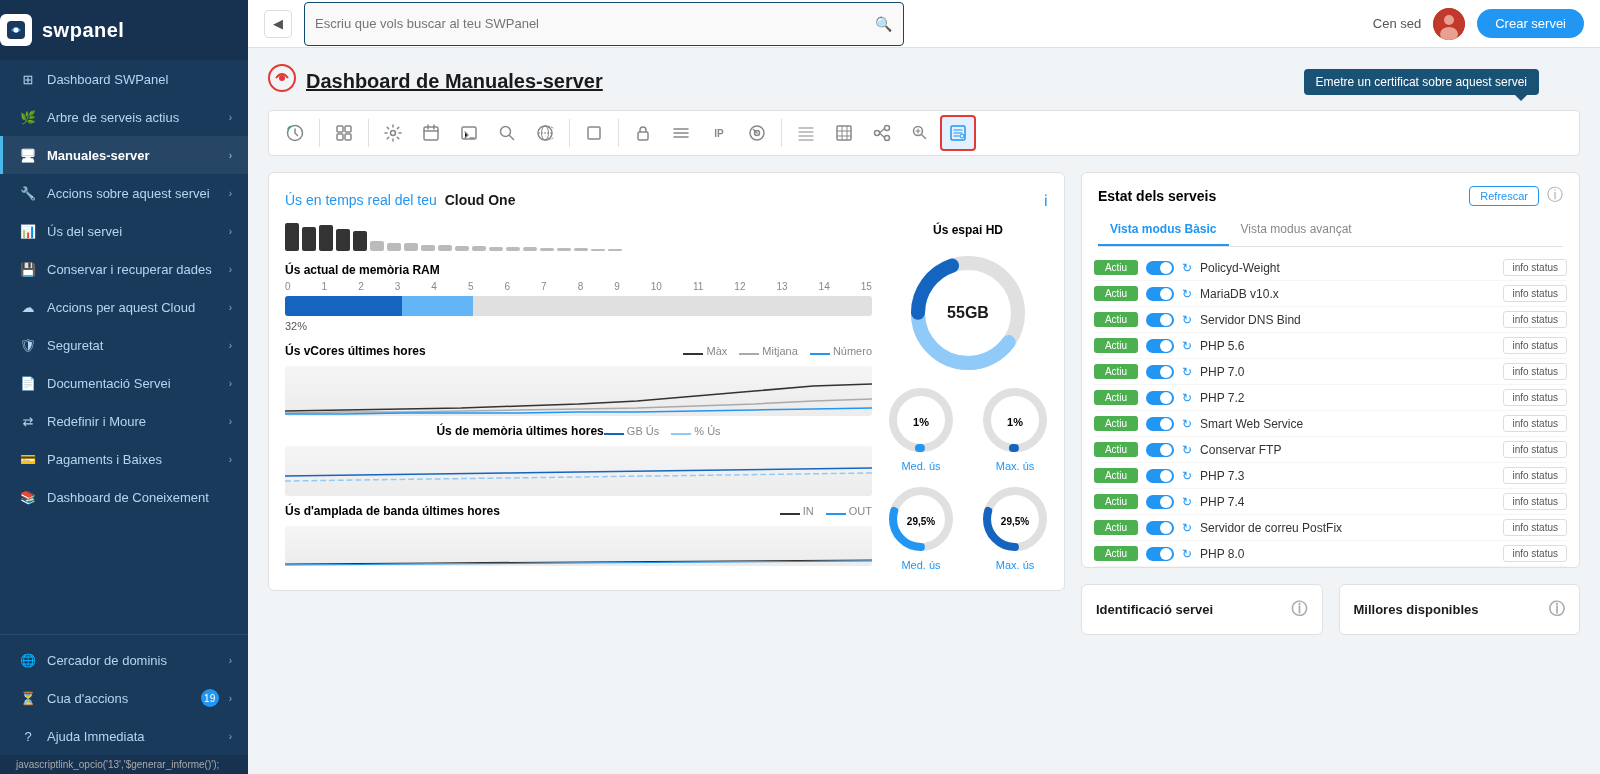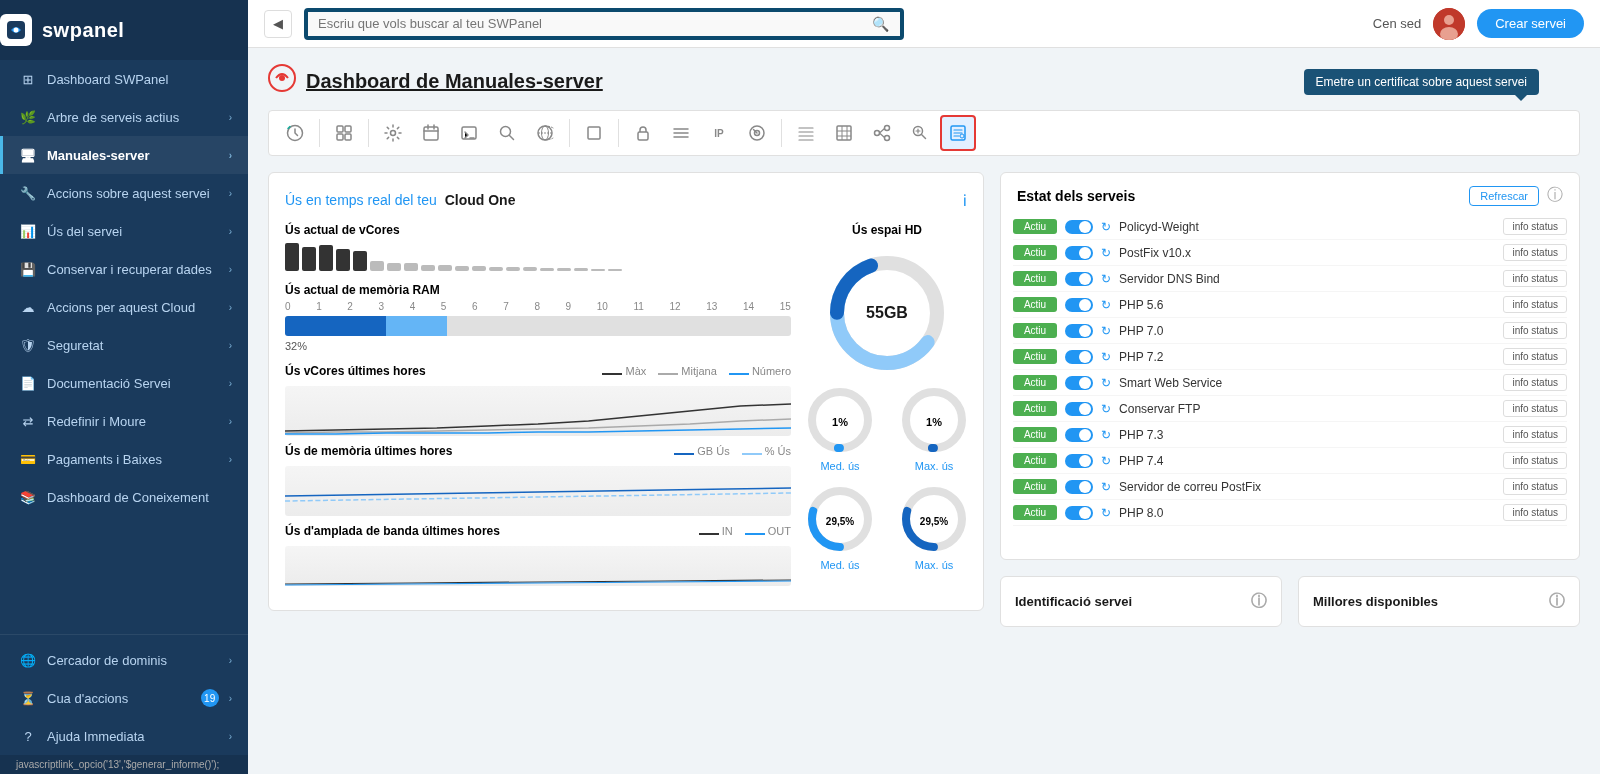--- a/index.html
+++ b/index.html
@@ -31,21 +31,21 @@
 
     
     #main { flex: 1; display: flex; flex-direction: column; overflow: hidden; }
 
     
     #topbar {
       background: #fff; border-bottom: 1px solid #e0e0e0; display: flex; align-items: center; padding: 0 16px; height: 48px; gap: 12px;
     }
     #topbar-collapse { width: 28px; height: 28px; border: 1px solid #ddd; border-radius: 4px; display: flex; align-items: center; justify-content: center; cursor: pointer; color: #555; }
     #search-box {
-      flex: 1; max-width: 600px; display: flex; align-items: center; border: 4px solid #0c4a6e; border-radius: 4px; padding: 0 10px; height: 32px; background: #f9f9f9;
+      flex: 1; max-width: 600px; display: flex; align-items: center; border: 1px solid #0c4a6e; border-radius: 4px; padding: 0 10px; height: 44px; background: #f9f9f9;
     }
     #search-box input { border: none; background: transparent; outline: none; flex: 1; font-size: 13px; color: #555; }
     #search-icon { color: #999; font-size: 14px; }
     #topbar-right { margin-left: auto; display: flex; align-items: center; gap: 12px; }
     #user-avatar { width: 32px; height: 32px; border-radius: 50%; background: #c0392b; overflow: hidden; display: flex; align-items: center; justify-content: center; }
     #create-service-btn {
       background: #2196f3; color: #fff; border: none; border-radius: 20px; padding: 7px 18px; font-size: 13px; cursor: pointer; font-weight: 500;
     }
     #top-right-text { font-size: 13px; color: #555; }
 
@@ -69,21 +69,21 @@
     .toolbar-tooltip {
       position: absolute; top: -42px; right: 40px; background: #1a5276; color: #fff; padding: 6px 12px; border-radius: 4px; font-size: 12px; white-space: nowrap; z-index: 100;
     }
     .toolbar-tooltip::after {
       content: ''; position: absolute; bottom: -6px; right: 12px; border-left: 6px solid transparent; border-right: 6px solid transparent; border-top: 6px solid #1a5276;
     }
 
     
     #dashboard-panels { display: flex; gap: 16px; flex: 1; }
     #left-panel { flex: 1; min-width: 0; }
-    #right-panel { width: 580px; min-width: 380px; display: flex; flex-direction: column; gap: 16px; }
+    #right-panel { width: 499px; min-width: 380px; display: flex; flex-direction: column; gap: 16px; }
 
     .panel { background: #fff; border-radius: 6px; border: 1px solid #e0e0e0; padding: 16px; margin-bottom: 16px; }
     .panel-title { font-size: 14px; font-weight: 600; color: #1a1a1a; margin-bottom: 12px; display: flex; align-items: center; justify-content: space-between; }
     .panel-title span { font-weight: 400; color: #2196f3; }
     .panel-info-icon { color: #aaa; cursor: pointer; font-size: 16px; }
 
     
     .vcores-bars { display: flex; gap: 3px; margin-bottom: 12px; align-items: flex-end; }
     .vcores-bar { width: 14px; background: #555; border-radius: 2px; }
     .vcores-bar.dark { background: #333; }
@@ -384,21 +384,20 @@
               <span>Ús en temps real del teu</span>
               <span style="font-weight:700;color:#1a1a1a;margin-left:4px;">Cloud One</span>
             </div>
             <span class="panel-info-icon">ℹ</span>
           </div>
 
           <div style="display:flex;gap:16px;">
 
             <div style="flex:1;">
 
-              <div style="font-size:12px;font-weight:600;margin-bottom:6px;">Ús actual de vCores</div>
               <div class="vcores-bars">
                 <div class="vcores-bar dark" style="height:28px;"></div>
                 <div class="vcores-bar dark" style="height:24px;"></div>
                 <div class="vcores-bar dark" style="height:26px;"></div>
                 <div class="vcores-bar dark" style="height:22px;"></div>
                 <div class="vcores-bar dark" style="height:20px;"></div>
                 <div class="vcores-bar light" style="height:10px;"></div>
                 <div class="vcores-bar light" style="height:8px;"></div>
                 <div class="vcores-bar light" style="height:8px;"></div>
                 <div class="vcores-bar light" style="height:6px;"></div>
@@ -454,21 +453,21 @@
                 <div class="chart-placeholder" style="height:50px;">
                   <svg width="100%" height="50" viewBox="0 0 400 50" preserveAspectRatio="none">
                     <polyline points="0,45 40,44 80,43 120,42 160,40 200,38 240,35 280,30 320,25 360,20 400,18" fill="none" stroke="#333" stroke-width="1.5"></polyline>
                     <polyline points="0,47 40,46 80,46 120,45 160,44 200,43 240,42 280,40 320,38 360,35 400,33" fill="none" stroke="#aaa" stroke-width="1.5"></polyline>
                     <polyline points="0,48 40,48 80,47 120,47 160,47 200,46 240,46 280,45 320,44 360,43 400,42" fill="none" stroke="#2196f3" stroke-width="1.5"></polyline>
                   </svg>
                 </div>
               </div>
 
               <div style="margin-top:8px;">
-                <div style="display:flex;justify-content:space-between;align-items:center;margin-bottom:4px;">
+                <div style="display:flex;justify-content:center;align-items:center;margin-bottom:4px;">
                   <span style="font-size:12px;font-weight:600;">Ús de memòria últimes hores</span>
                   <div class="chart-legend">
                     <span><span class="legend-dot" style="background:#1565c0;"></span> <span>GB Ús</span></span>
                     <span><span class="legend-dot" style="background:#90caf9;"></span> <span>% Ús</span></span>
                   </div>
                 </div>
                 <div class="chart-placeholder" style="height:50px;">
                   <svg width="100%" height="50" viewBox="0 0 400 50" preserveAspectRatio="none">
                     <polyline points="0,30 50,29 100,28 150,27 200,26 250,25 300,24 350,23 400,22" fill="none" stroke="#1565c0" stroke-width="1.5"></polyline>
                     <polyline points="0,35 50,34 100,33 150,32 200,31 250,30 300,29 350,28 400,27" fill="none" stroke="#90caf9" stroke-width="1.5" stroke-dasharray="4,2"></polyline>
@@ -558,34 +557,38 @@
       <div id="right-panel">
 
         <div class="services-panel">
           <div class="services-header">
             <span class="services-title">Estat dels serveis</span>
             <div class="services-header-right">
               <button class="refresh-btn">Refrescar</button>
               <span class="panel-info-icon">ⓘ</span>
             </div>
           </div>
+          <div class="services-tabs">
+            <div class="services-tab active">Vista modus Bàsic</div>
+            <div class="services-tab">Vista modus avançat</div>
+          </div>
           <div class="services-list">
 
             <div class="service-row">
               <span class="service-status-badge">Actiu</span>
               <div class="service-toggle"></div>
               <span class="service-reload">↻</span>
               <span class="service-name">Policyd-Weight</span>
               <button class="service-info-btn">info status</button>
             </div>
             <div class="service-row">
               <span class="service-status-badge">Actiu</span>
               <div class="service-toggle"></div>
               <span class="service-reload">↻</span>
-              <span class="service-name">PostFix v10.x</span>
+              <span class="service-name">MariaDB v10.x</span>
               <button class="service-info-btn">info status</button>
             </div>
             <div class="service-row">
               <span class="service-status-badge">Actiu</span>
               <div class="service-toggle"></div>
               <span class="service-reload">↻</span>
               <span class="service-name">Servidor DNS Bind</span>
               <button class="service-info-btn">info status</button>
             </div>
             <div class="service-row">

